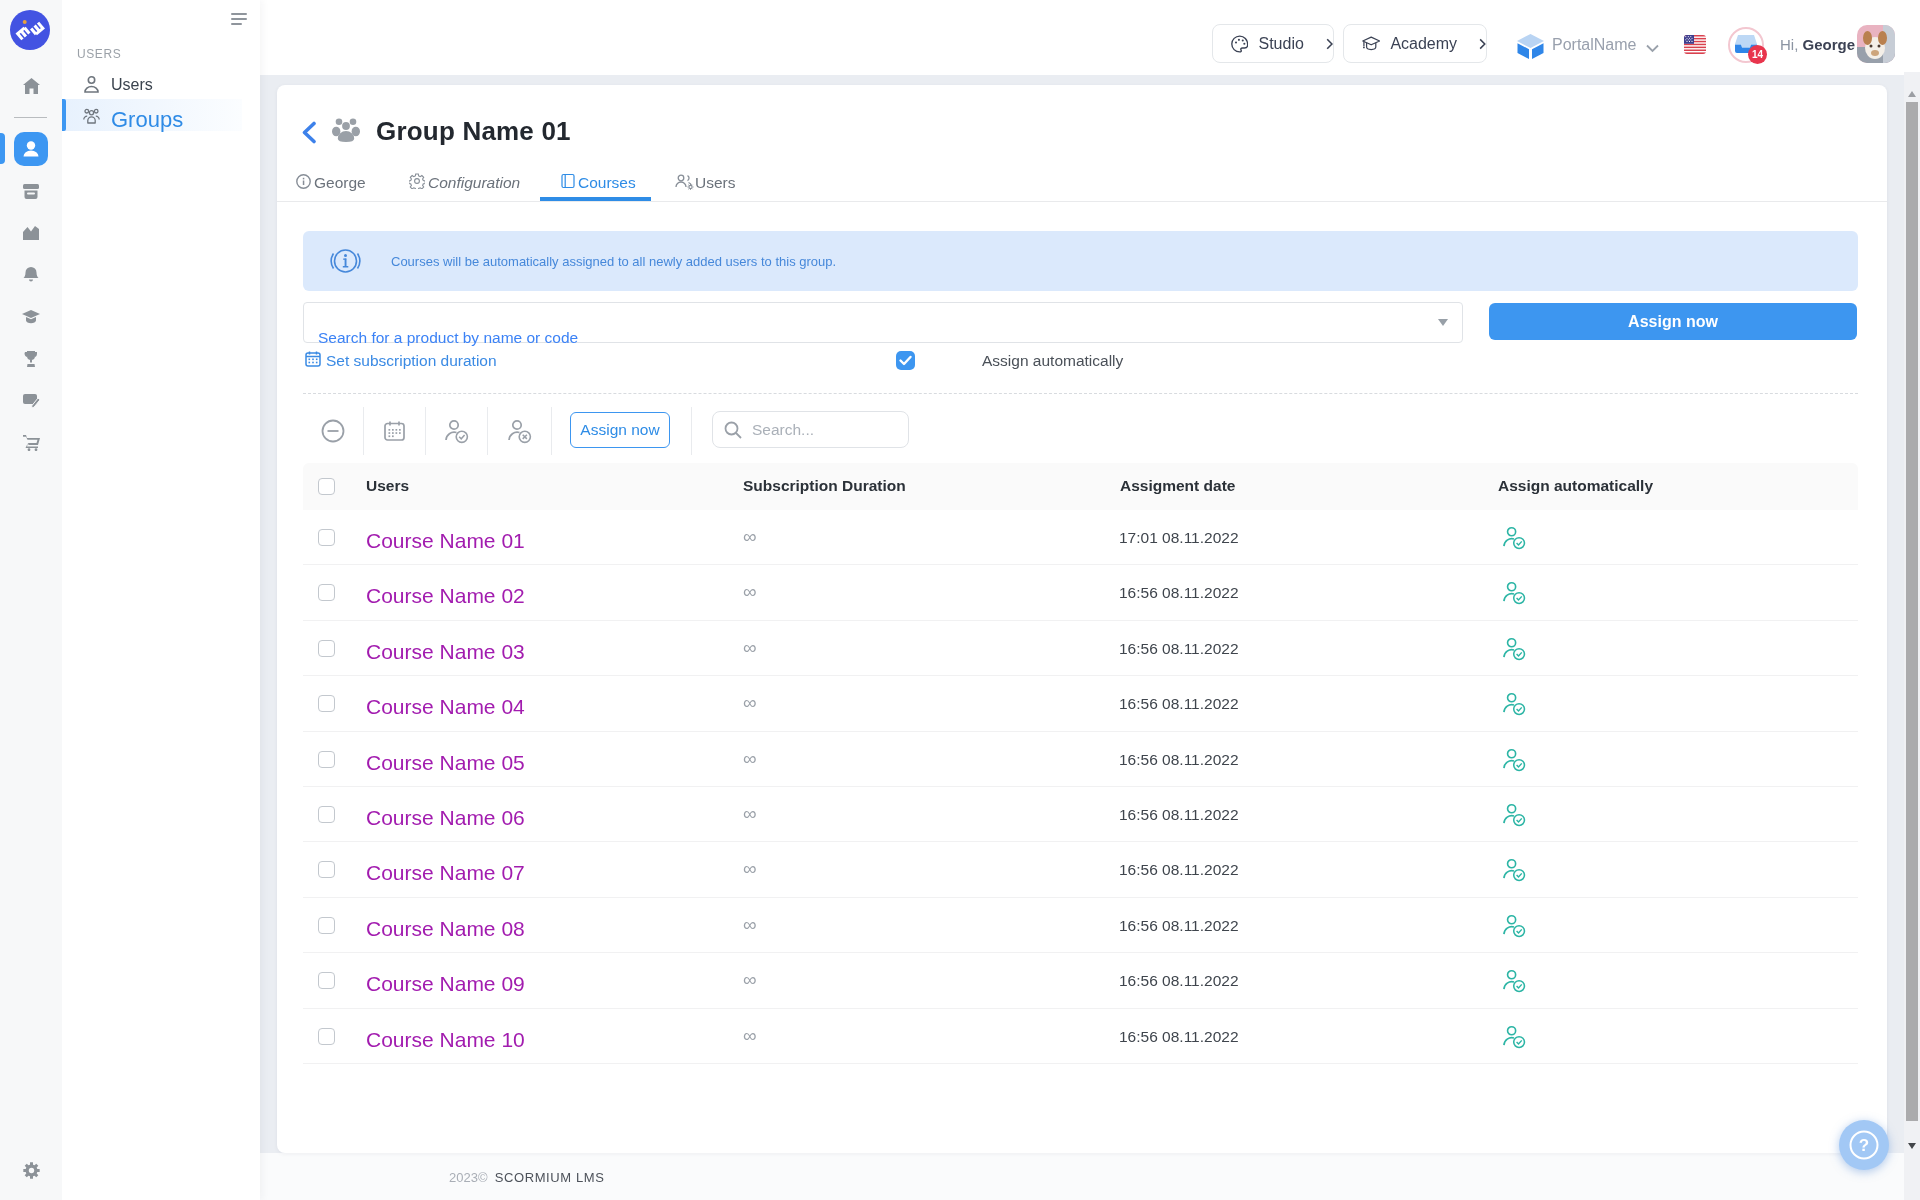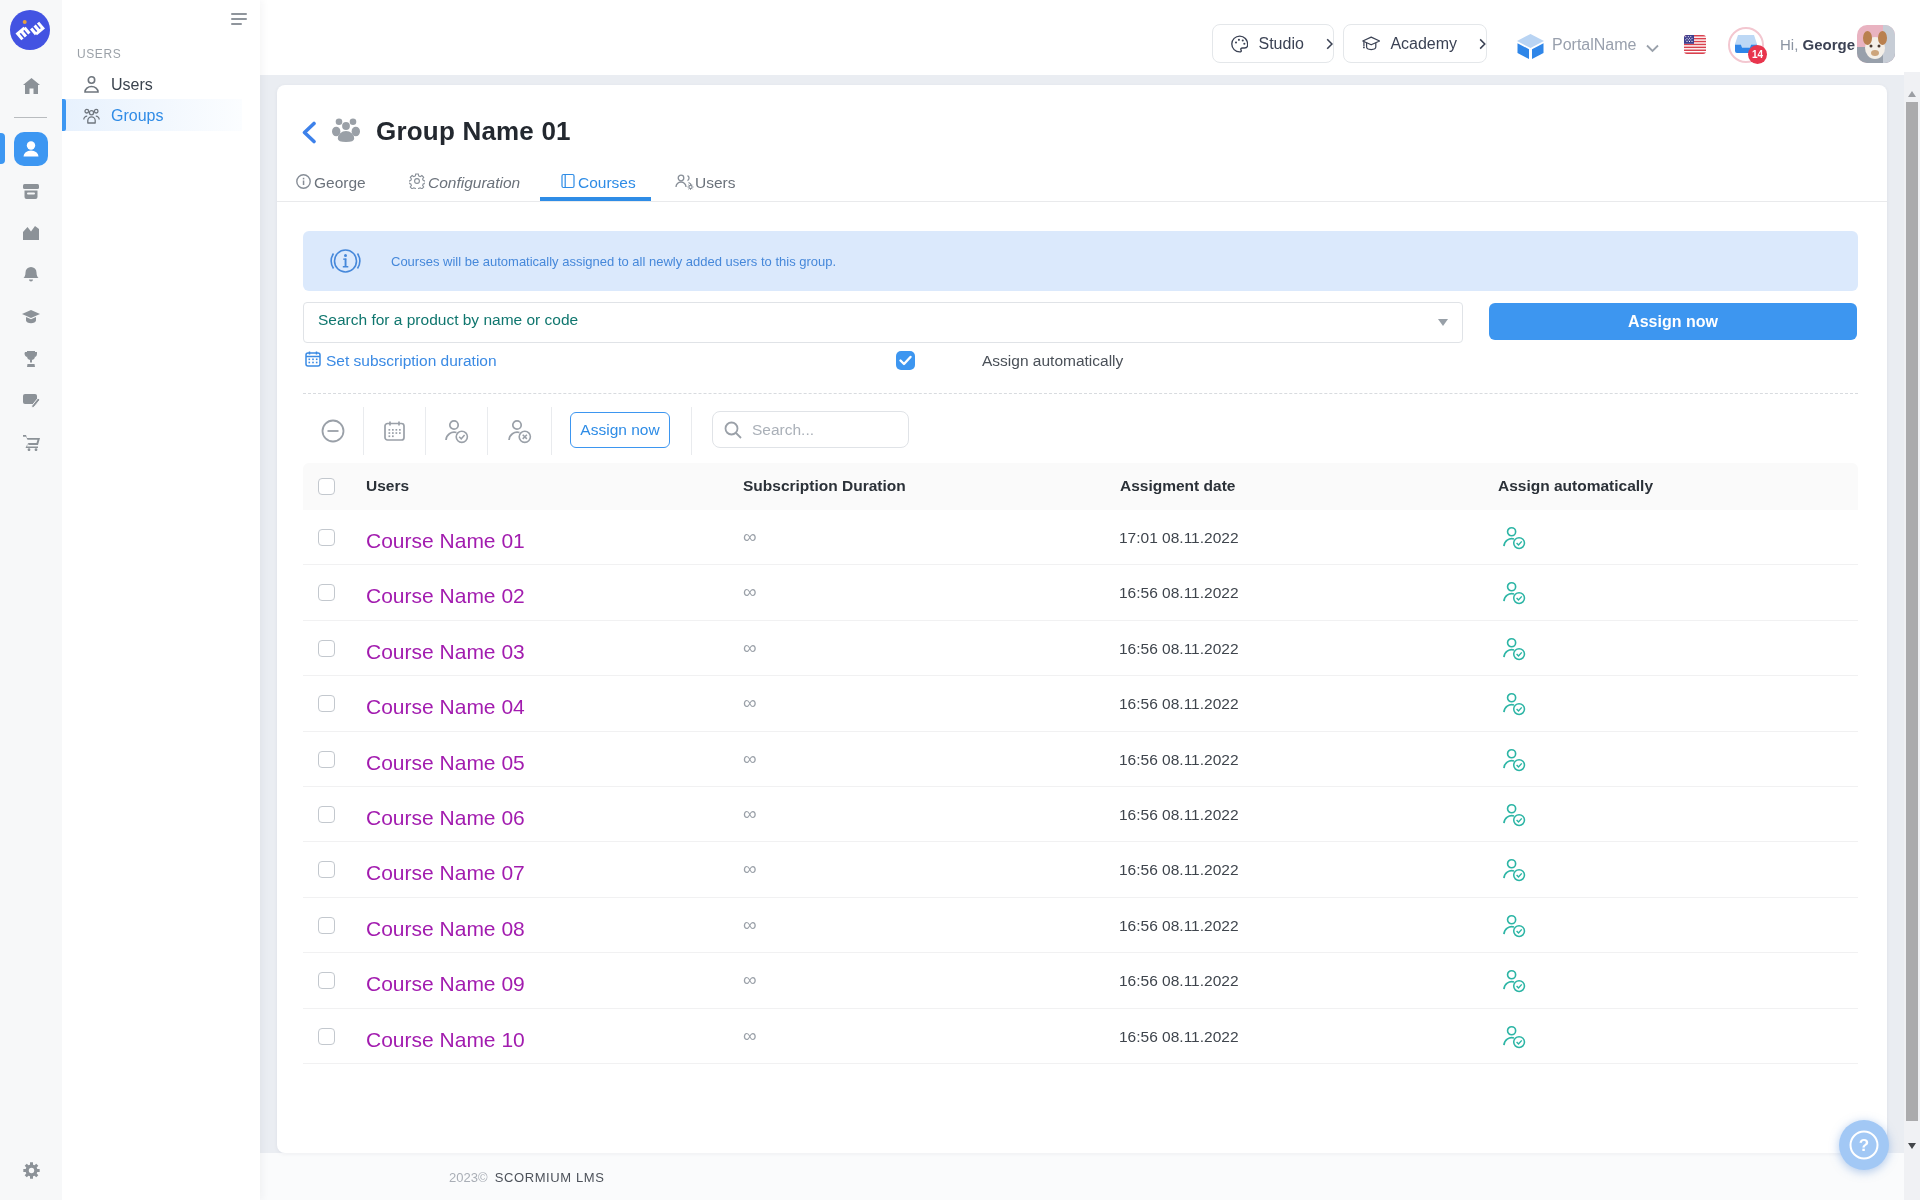--- a/index.html
+++ b/index.html
@@ -159,21 +159,21 @@
  <div class="abs" style="left:21px; top:108px;">
   <svg width="17" height="16" viewBox="0 0 17 16">
         <circle cx="3.8" cy="3.2" r="1.8" fill="none" stroke="#6f767e" stroke-width="1.3"></circle>
         <circle cx="13.2" cy="3.2" r="1.8" fill="none" stroke="#6f767e" stroke-width="1.3"></circle>
         <circle cx="8.5" cy="4.8" r="2.1" fill="none" stroke="#6f767e" stroke-width="1.3"></circle>
         <path d="M0.8 11.5 a3.3 3.3 0 0 1 3.4 -3.3" fill="none" stroke="#6f767e" stroke-width="1.3"></path>
         <path d="M16.2 11.5 a3.3 3.3 0 0 0 -3.4 -3.3" fill="none" stroke="#6f767e" stroke-width="1.3"></path>
         <path d="M4.8 15 L4.8 12.5 a3.7 3.7 0 0 1 7.4 0 L12.2 15 Z" fill="none" stroke="#6f767e" stroke-width="1.3" stroke-linejoin="round"></path>
       </svg>
  </div>
- <div class="abs" style="left:49px; top:107px; font-size:16px; color:#2f8be6;">Groups</div>
+ <div class="abs" style="left:49px; top:107px; font-size:22px; color:#2f8be6;">Groups</div>
 </div>
 
 <div class="abs" id="topbar">
  <div class="abs topbtn" style="left:952px; width:122px; padding-left:18px;">
   <svg width="22" height="22" viewBox="0 0 22 22" style="margin-right:10px;">
         <path d="M11 1 a10 10 0 1 0 0 20 c1.8 0 2.3-1.1 1.7-2.2 c-.8-1.5-.3-2.8 1.8-2.8 l2.5 0 c2 0 4-1.5 4-4 C21 5.5 16.5 1 11 1 Z" fill="none" stroke="#3b4254" stroke-width="1.7"></path>
         <circle cx="6.3" cy="9" r="1.3" fill="#3b4254"></circle>
         <circle cx="10" cy="5.8" r="1.3" fill="#3b4254"></circle>
         <circle cx="14.8" cy="6.5" r="1.3" fill="#3b4254"></circle>
         <circle cx="16.8" cy="10.8" r="1.3" fill="#3b4254"></circle>
@@ -309,21 +309,21 @@
           <path d="M28.5 8.5 a14 14 0 0 1 0 15" fill="none" stroke="#4688da" stroke-width="1.6"></path>
           <rect x="15.6" y="13.5" width="1.9" height="8" fill="#4688da"></rect>
           <rect x="13.8" y="21" width="5.5" height="1.5" fill="#4688da"></rect>
           <rect x="14.2" y="13.5" width="3" height="1.3" fill="#4688da"></rect>
           <circle cx="16.5" cy="10.5" r="1.5" fill="#4688da"></circle>
         </svg></div>
   <div class="abs" id="bannertxt">Courses will be automatically assigned to all newly added users to this group.</div>
  </div>
 
  <div class="abs" id="searchsel">
-  <div class="abs" style="left:14px; top:8px; font-size:15.5px; color:#0f766e;">Search for a product by name or code</div>
+  <div class="abs" style="left:14px; top:26px; font-size:15.5px; color:#3b82f6;">Search for a product by name or code</div>
   <div class="abs" style="left:1134px; top:16px; width:0; height:0; border-left:5.5px solid transparent; border-right:5.5px solid transparent; border-top:7px solid #98a0a8;"></div>
  </div>
  <div class="abs" id="assignbtn">Assign now</div>
 
  <div class="abs" style="left:28px; top:266px;"><svg width="16" height="16" viewBox="0 0 16 16">
         <rect x="1" y="2" width="14" height="13" rx="2" fill="none" stroke="#3a8ae4" stroke-width="1.5"></rect>
         <path d="M4.5 0.5 v3 M11.5 0.5 v3 M1 5.5 h14" stroke="#3a8ae4" stroke-width="1.5"></path>
         <g fill="#3a8ae4">
           <rect x="3.5" y="7.5" width="1.6" height="1.6"></rect>
           <rect x="7.2" y="7.5" width="1.6" height="1.6"></rect>

